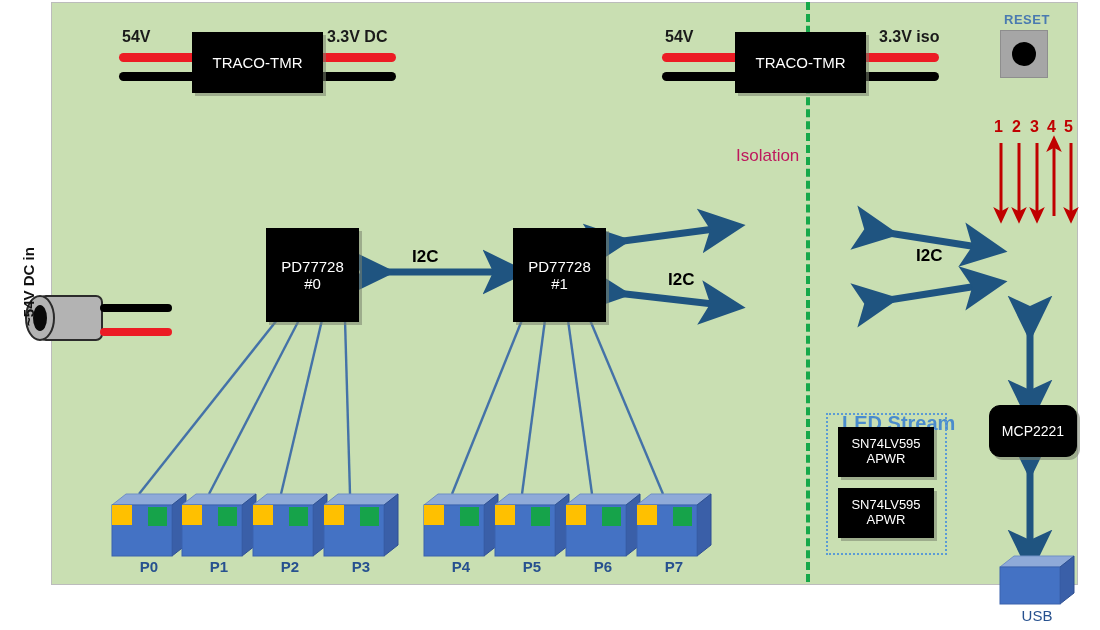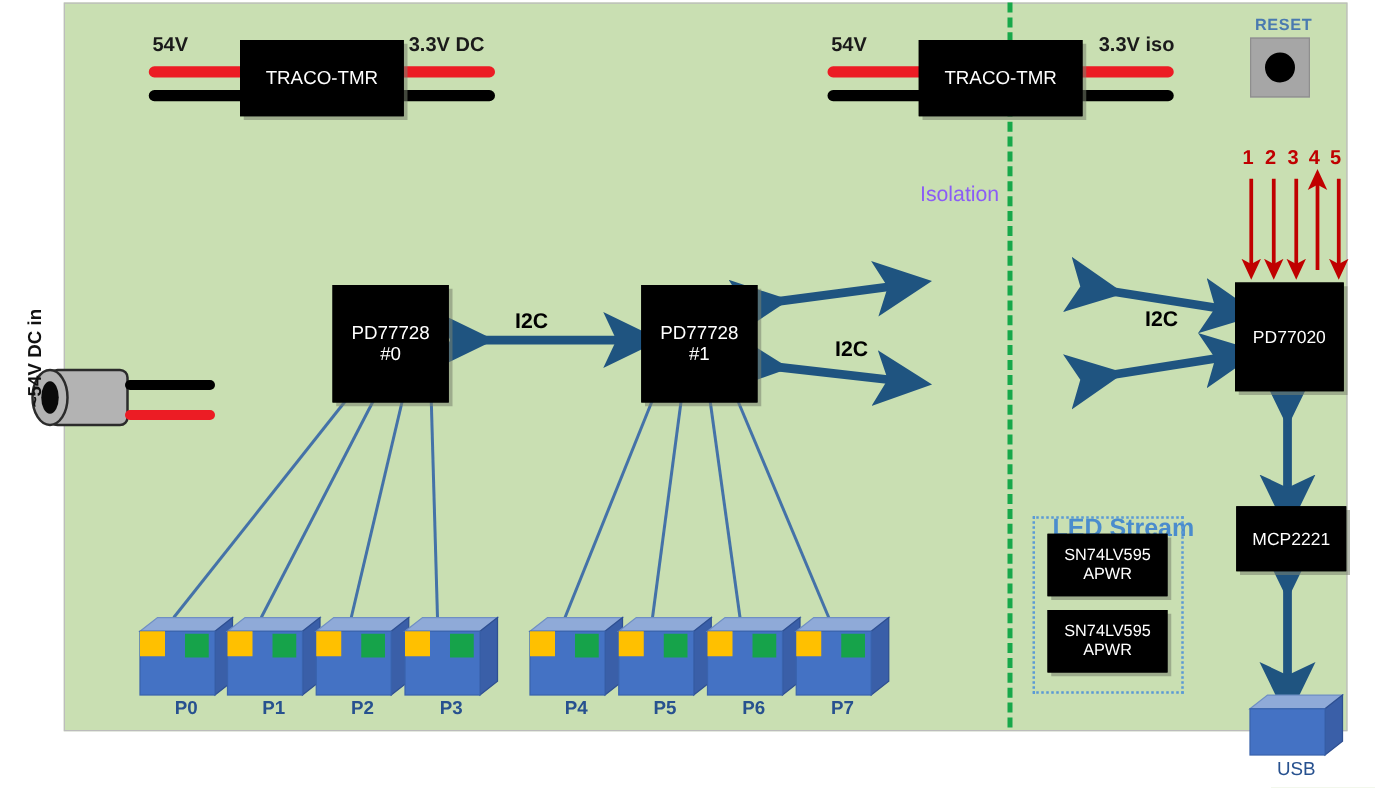--- a/index.html
+++ b/index.html
@@ -39,21 +39,21 @@
     position:absolute;color:#1a1a1a;font-size:16px;font-weight:700;
     white-space:nowrap;
   }
 
   
   #isoline{
     position:absolute;left:806px;top:2px;width:0;height:580px;
     border-left:4px dashed #17a84a;
   }
   #isolabel{
-    position:absolute;left:736px;top:146px;color:#8b5cf6;
+    position:absolute;left:736px;top:146px;color:#be185d;
     font-size:17px;font-weight:400;white-space:nowrap;
   }
   .i2c{position:absolute;color:#000000;font-weight:700;font-size:17px;}
 
   
   #reset-wrap{position:absolute;left:1000px;top:12px;}
   #reset-label{
     position:absolute;left:4px;top:0;color:#4a7ab0;font-size:13px;font-weight:700;
     letter-spacing:.5px;
   }
@@ -288,25 +288,22 @@
     <span>#0</span>
   </div>
 
   <div class="chip" style="left:513px;top:228px;width:91px;height:92px;font-size:15px;">
     <span>PD77728</span>
     <span>#1</span>
   </div>
 
 
 
-  <div class="chip" style="left:988px;top:226px;width:85px;height:85px;font-size:14px;">
-    <span>PD77020</span>
-  </div>
-
-  <div class="chip" style="left:989px;top:405px;width:86px;height:50px;font-size:14px;">
+
+  <div class="chip" style="left:989px;top:405px;width:86px;height:50px;font-size:14px;border-radius:11px;">
     <span>MCP2221</span>
   </div>
 
   <div class="i2c" style="left:412px;top:247px;">I2C</div>
   <div class="i2c" style="left:668px;top:270px;">I2C</div>
   <div class="i2c" style="left:916px;top:246px;">I2C</div>
 
   <div id="led-title">LED Stream</div>
   <div id="led-box"></div>
   <div class="chip" style="left:838px;top:427px;width:94px;height:48px;font-size:13px;">

